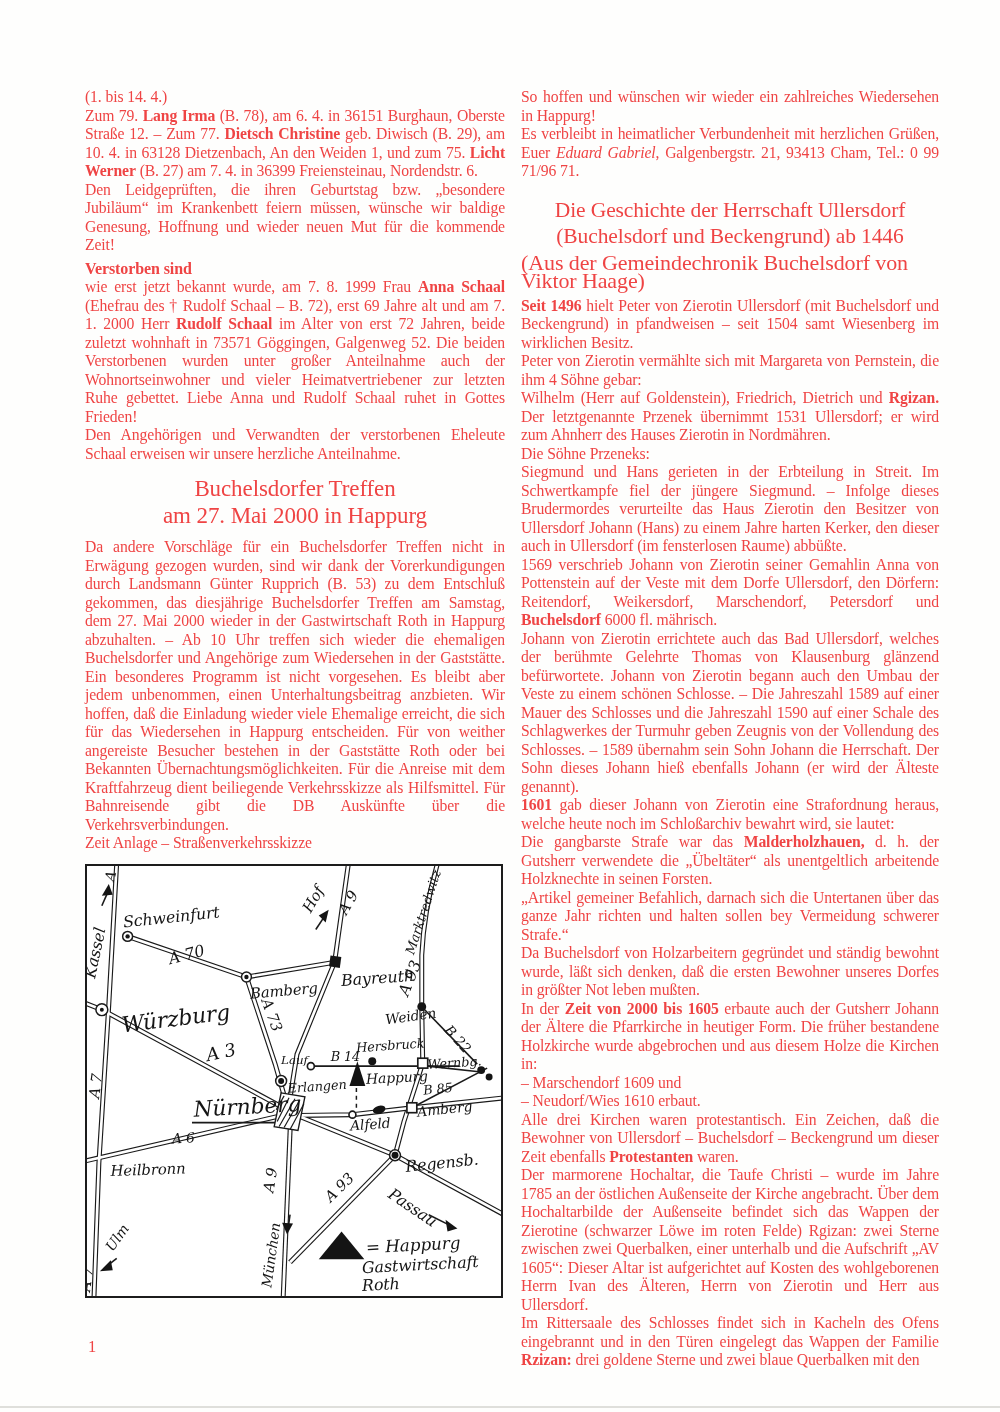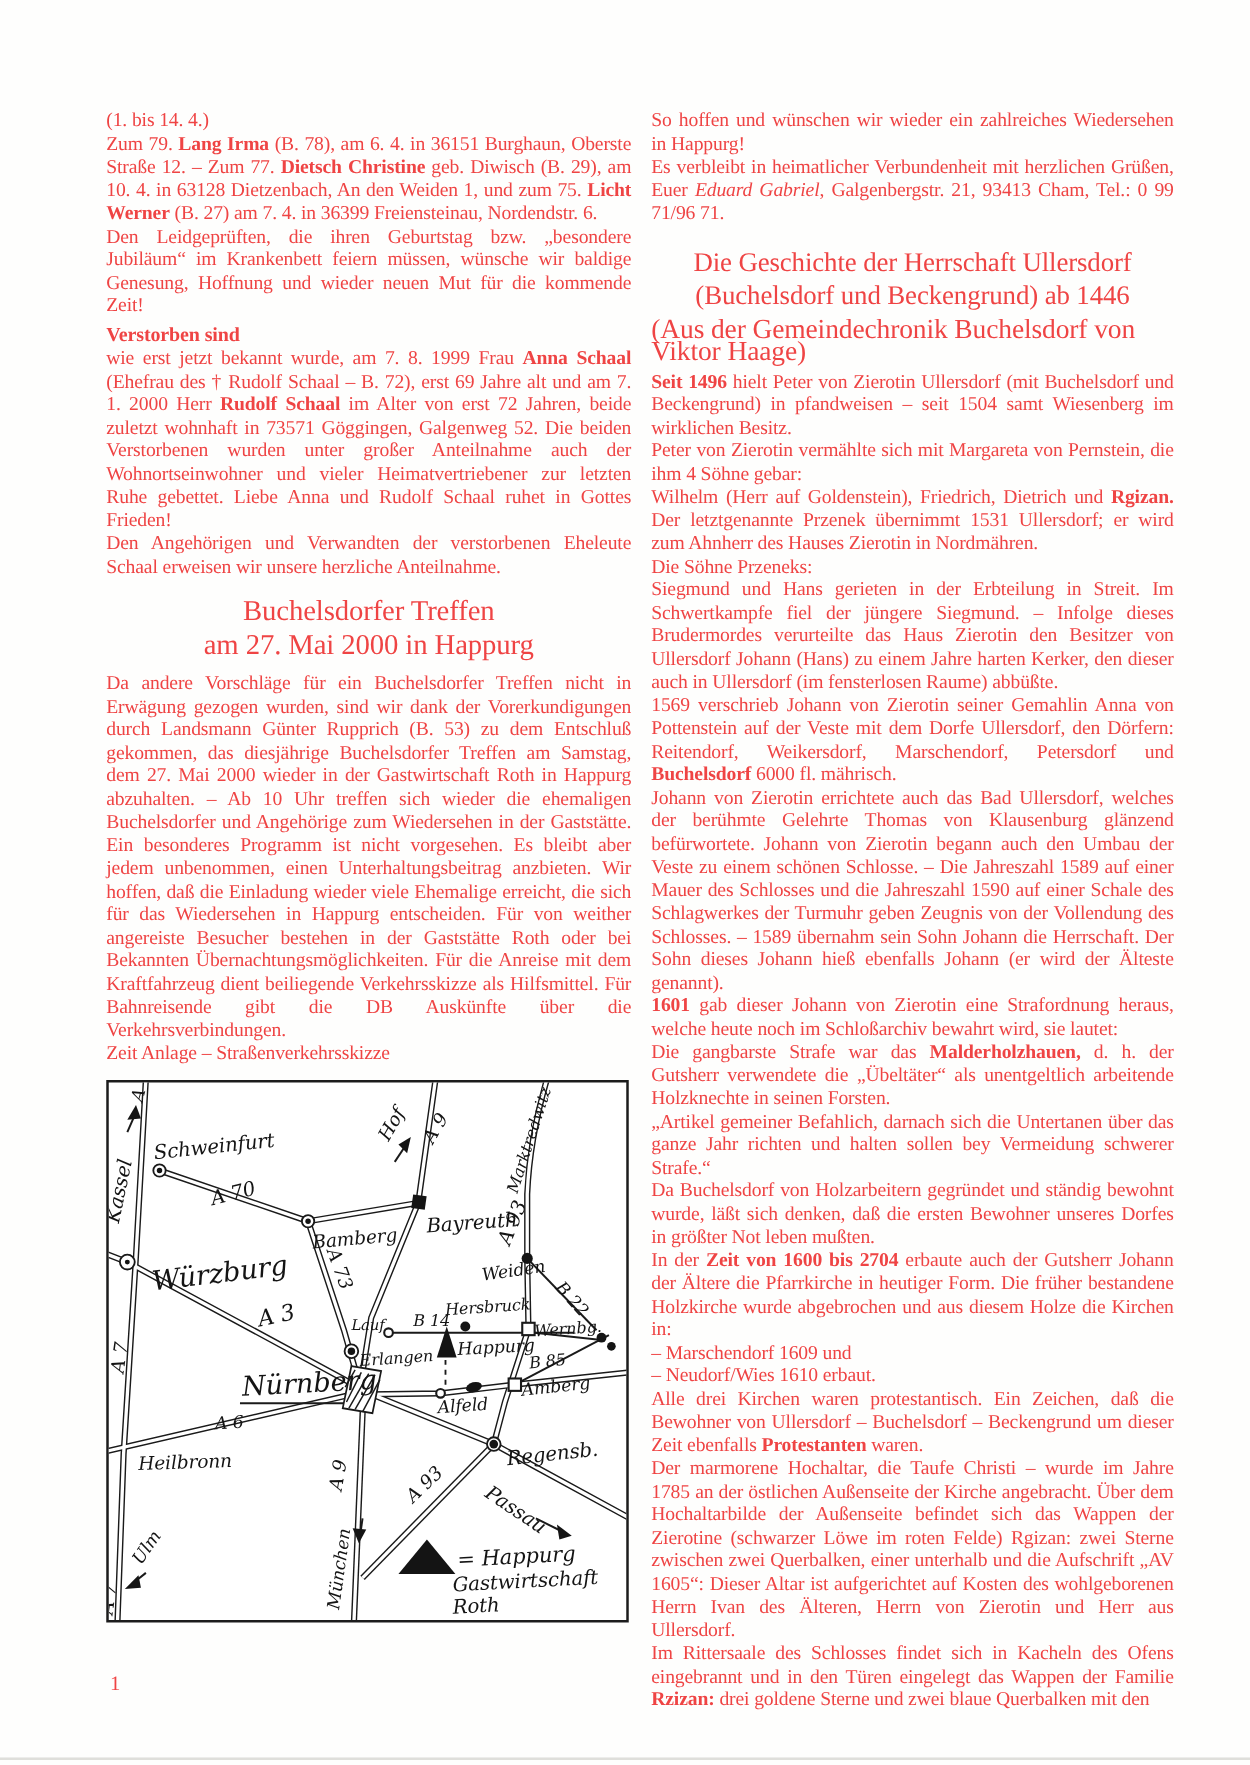--- a/index.html
+++ b/index.html
@@ -195,21 +195,21 @@
     <p class="just">Peter von Zierotin vermählte sich mit Margareta von Pernstein, die ihm 4 Söhne gebar:</p>
     <p class="just">Wilhelm (Herr auf Goldenstein), Friedrich, Dietrich und <b>Rgizan.</b> Der letztgenannte Przenek übernimmt 1531 Ullersdorf; er wird zum Ahnherr des Hauses Zierotin in Nordmähren.</p>
     <p class="line">Die Söhne Przeneks:</p>
     <p class="just">Siegmund und Hans gerieten in der Erbteilung in Streit. Im Schwertkampfe fiel der jüngere Siegmund. – Infolge dieses Brudermordes verurteilte das Haus Zierotin den Besitzer von Ullersdorf Johann (Hans) zu einem Jahre harten Kerker, den dieser auch in Ullersdorf (im fensterlosen Raume) abbüßte.</p>
     <p class="just">1569 verschrieb Johann von Zierotin seiner Gemahlin Anna von Pottenstein auf der Veste mit dem Dorfe Ullersdorf, den Dörfern: Reitendorf, Weikersdorf, Marschendorf, Petersdorf und <b>Buchelsdorf</b> 6000 fl. mährisch.</p>
     <p class="just">Johann von Zierotin errichtete auch das Bad Ullersdorf, welches der berühmte Gelehrte Thomas von Klausenburg glänzend befürwortete. Johann von Zierotin begann auch den Umbau der Veste zu einem schönen Schlosse. – Die Jahreszahl 1589 auf einer Mauer des Schlosses und die Jahreszahl 1590 auf einer Schale des Schlagwerkes der Turmuhr geben Zeugnis von der Vollendung des Schlosses. – 1589 übernahm sein Sohn Johann die Herrschaft. Der Sohn dieses Johann hieß ebenfalls Johann (er wird der Älteste genannt).</p>
     <p class="just"><b>1601</b> gab dieser Johann von Zierotin eine Strafordnung heraus, welche heute noch im Schloßarchiv bewahrt wird, sie lautet:</p>
     <p class="just">Die gangbarste Strafe war das <b>Malderholzhauen,</b> d. h. der Gutsherr verwendete die „Übeltäter“ als unentgeltlich arbeitende Holzknechte in seinen Forsten.</p>
     <p class="just">„Artikel gemeiner Befahlich, darnach sich die Untertanen über das ganze Jahr richten und halten sollen bey Vermeidung schwerer Strafe.“</p>
     <p class="just">Da Buchelsdorf von Holzarbeitern gegründet und ständig bewohnt wurde, läßt sich denken, daß die ersten Bewohner unseres Dorfes in größter Not leben mußten.</p>
-    <p class="just">In der <b>Zeit von 1600 bis 2704</b> erbaute auch der Gutsherr Johann der Ältere die Pfarrkirche in heutiger Form. Die früher bestandene Holzkirche wurde abgebrochen und aus diesem Holze die Kirchen in:</p>
+    <p class="just">In der <b>Zeit von 2000 bis 1605</b> erbaute auch der Gutsherr Johann der Ältere die Pfarrkirche in heutiger Form. Die früher bestandene Holzkirche wurde abgebrochen und aus diesem Holze die Kirchen in:</p>
     <p class="line">– Marschendorf 1609 und</p>
     <p class="line">– Neudorf/Wies 1610 erbaut.</p>
     <p class="just">Alle drei Kirchen waren protestantisch. Ein Zeichen, daß die Bewohner von Ullersdorf – Buchelsdorf – Beckengrund um dieser Zeit ebenfalls <b>Protestanten</b> waren.</p>
     <p class="just">Der marmorene Hochaltar, die Taufe Christi – wurde im Jahre 1785 an der östlichen Außenseite der Kirche angebracht. Über dem Hochaltarbilde der Außenseite befindet sich das Wappen der Zierotine (schwarzer Löwe im roten Felde) Rgizan: zwei Sterne zwischen zwei Querbalken, einer unterhalb und die Aufschrift „AV 1605“: Dieser Altar ist aufgerichtet auf Kosten des wohlgeborenen Herrn Ivan des Älteren, Herrn von Zierotin und Herr aus Ullersdorf.</p>
     <p class="just">Im Rittersaale des Schlosses findet sich in Kacheln des Ofens eingebrannt und in den Türen eingelegt das Wappen der Familie <b>Rzizan:</b> drei goldene Sterne und zwei blaue Querbalken mit den</p>
   </div>
 
   <div class="pagenum">1</div>
   <div class="scan-edge"></div>
 </div>

